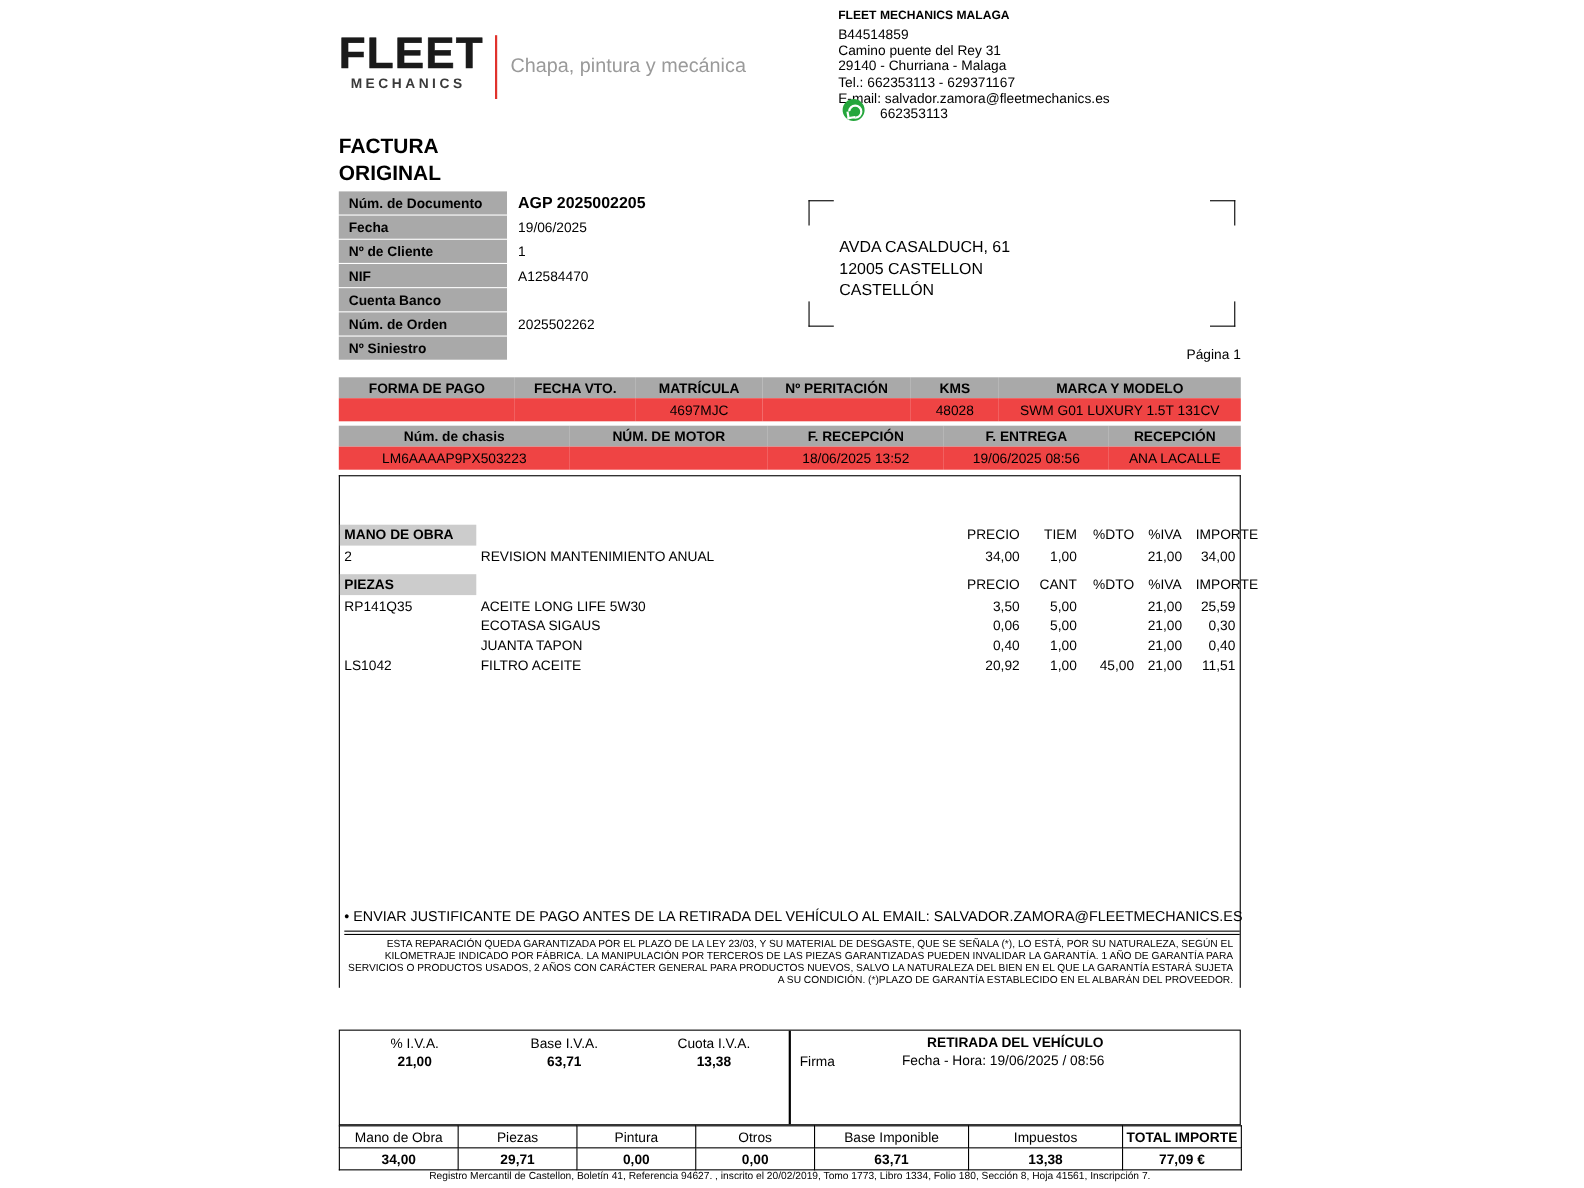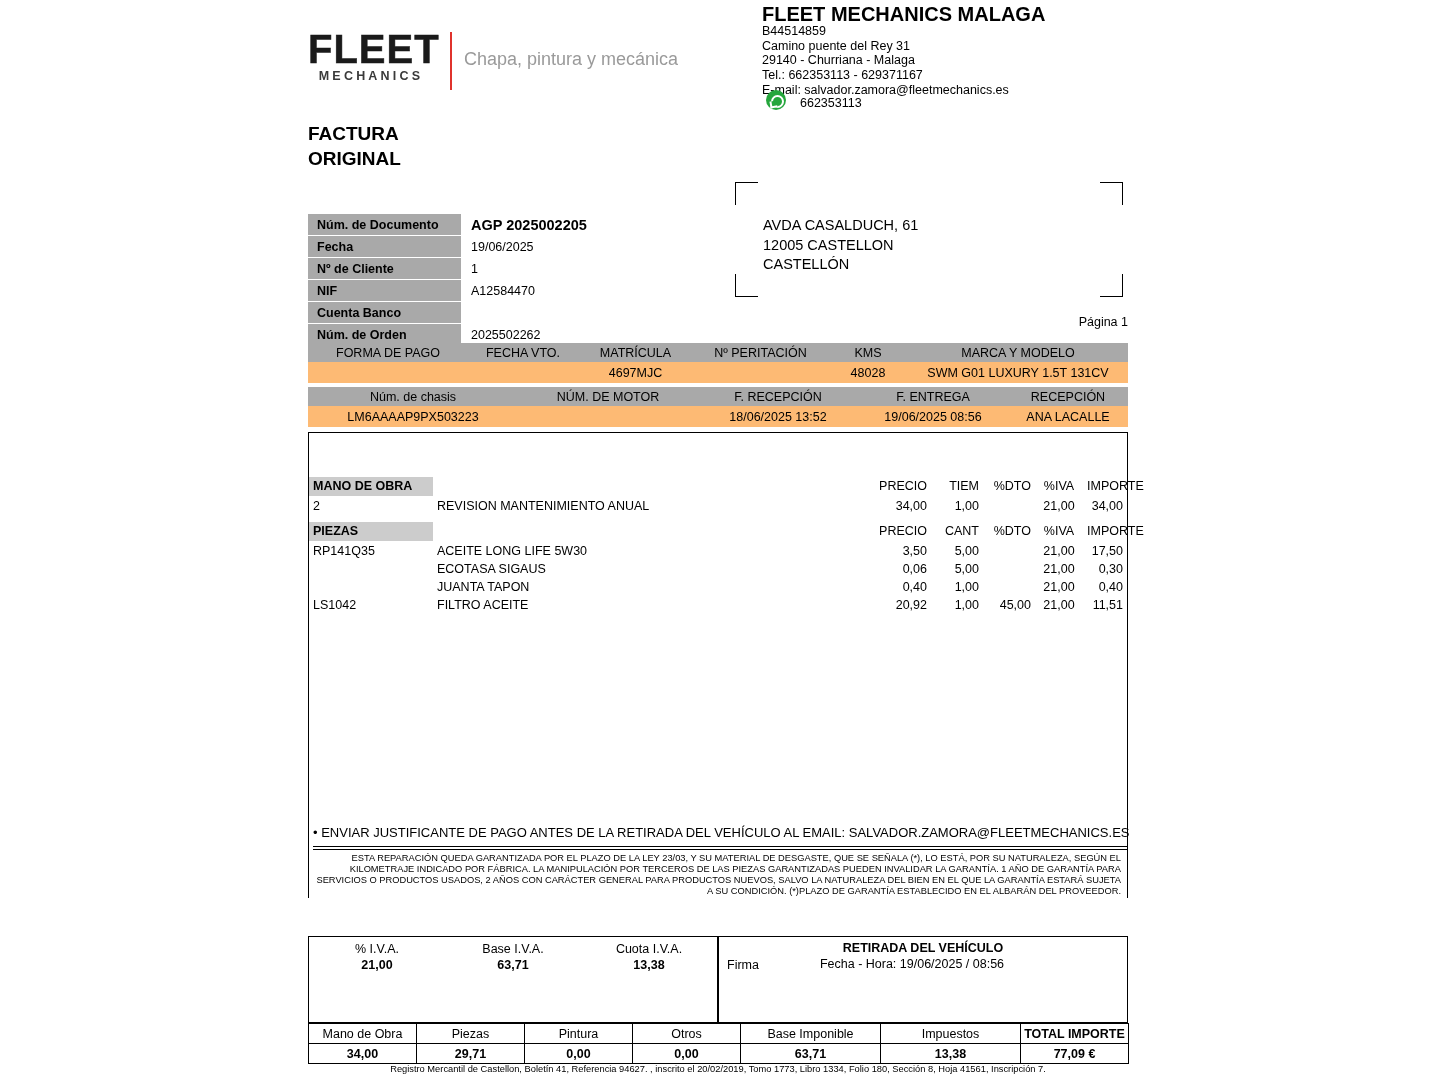--- a/index.html
+++ b/index.html
@@ -75,21 +75,21 @@
   .company-block {
     position: absolute;
     left: 762px;
     top: 6px;
     font-size: 12.5px;
     line-height: 14.7px;
     color: #000;
   }
   .company-name {
     font-weight: bold;
-    font-size: 20px;
+    font-size: 11px;
     line-height: 17px;
     margin-bottom: 1px;
   }
   .wa-row {
     position: absolute;
     left: 766px;
     top: 90px;
     display: flex;
     align-items: flex-end;
   }
@@ -134,21 +134,20 @@
   }
 
   
   .info-table {
     position: absolute;
     left: 308px;
     top: 173px;
     width: 370px;
     border-collapse: separate;
     border-spacing: 0 1px;
-    margin-top: 40px;
   }
   .info-table td {
     font-size: 12.5px;
     height: 21px;
     padding: 0;
     vertical-align: middle;
   }
   .info-lbl {
     width: 144px;
     background: #a9a9a9;
@@ -201,31 +200,31 @@
     left: 308px;
     width: 820px;
     border-collapse: collapse;
     table-layout: fixed;
   }
   .veh.t1 { top: 343px; }
   .veh.t2 { top: 387px; }
   .veh th {
     background: #a9a9a9;
     font-size: 12.5px;
-    font-weight: normal;
+    font-weight: bold;
     height: 19px;
     text-align: center;
     padding: 0;
   }
   .veh td {
     font-size: 12.5px;
     height: 21px;
     text-align: center;
     padding: 0;
-    background: #fdba74;
+    background: #ef4444;
   }
 
   
   .items-box {
     position: absolute;
     left: 308px;
     top: 432px;
     width: 820px;
     height: 388px;
     border: 1.6px solid #000;
@@ -554,21 +553,21 @@
         <span class="c-imp">IMPORTE</span>
       </div>
     </div>
     <div class="lrow" style="top:109px">
       <span class="c-code">RP141Q35</span>
       <span class="c-desc">ACEITE LONG LIFE 5W30</span>
       <span class="c-prec">3,50</span>
       <span class="c-cant">5,00</span>
       <span class="c-dto"></span>
       <span class="c-iva">21,00</span>
-      <span class="c-imp">17,50</span>
+      <span class="c-imp">25,59</span>
     </div>
     <div class="lrow" style="top:127px">
       <span class="c-code"></span>
       <span class="c-desc">ECOTASA SIGAUS</span>
       <span class="c-prec">0,06</span>
       <span class="c-cant">5,00</span>
       <span class="c-dto"></span>
       <span class="c-iva">21,00</span>
       <span class="c-imp">0,30</span>
     </div>

